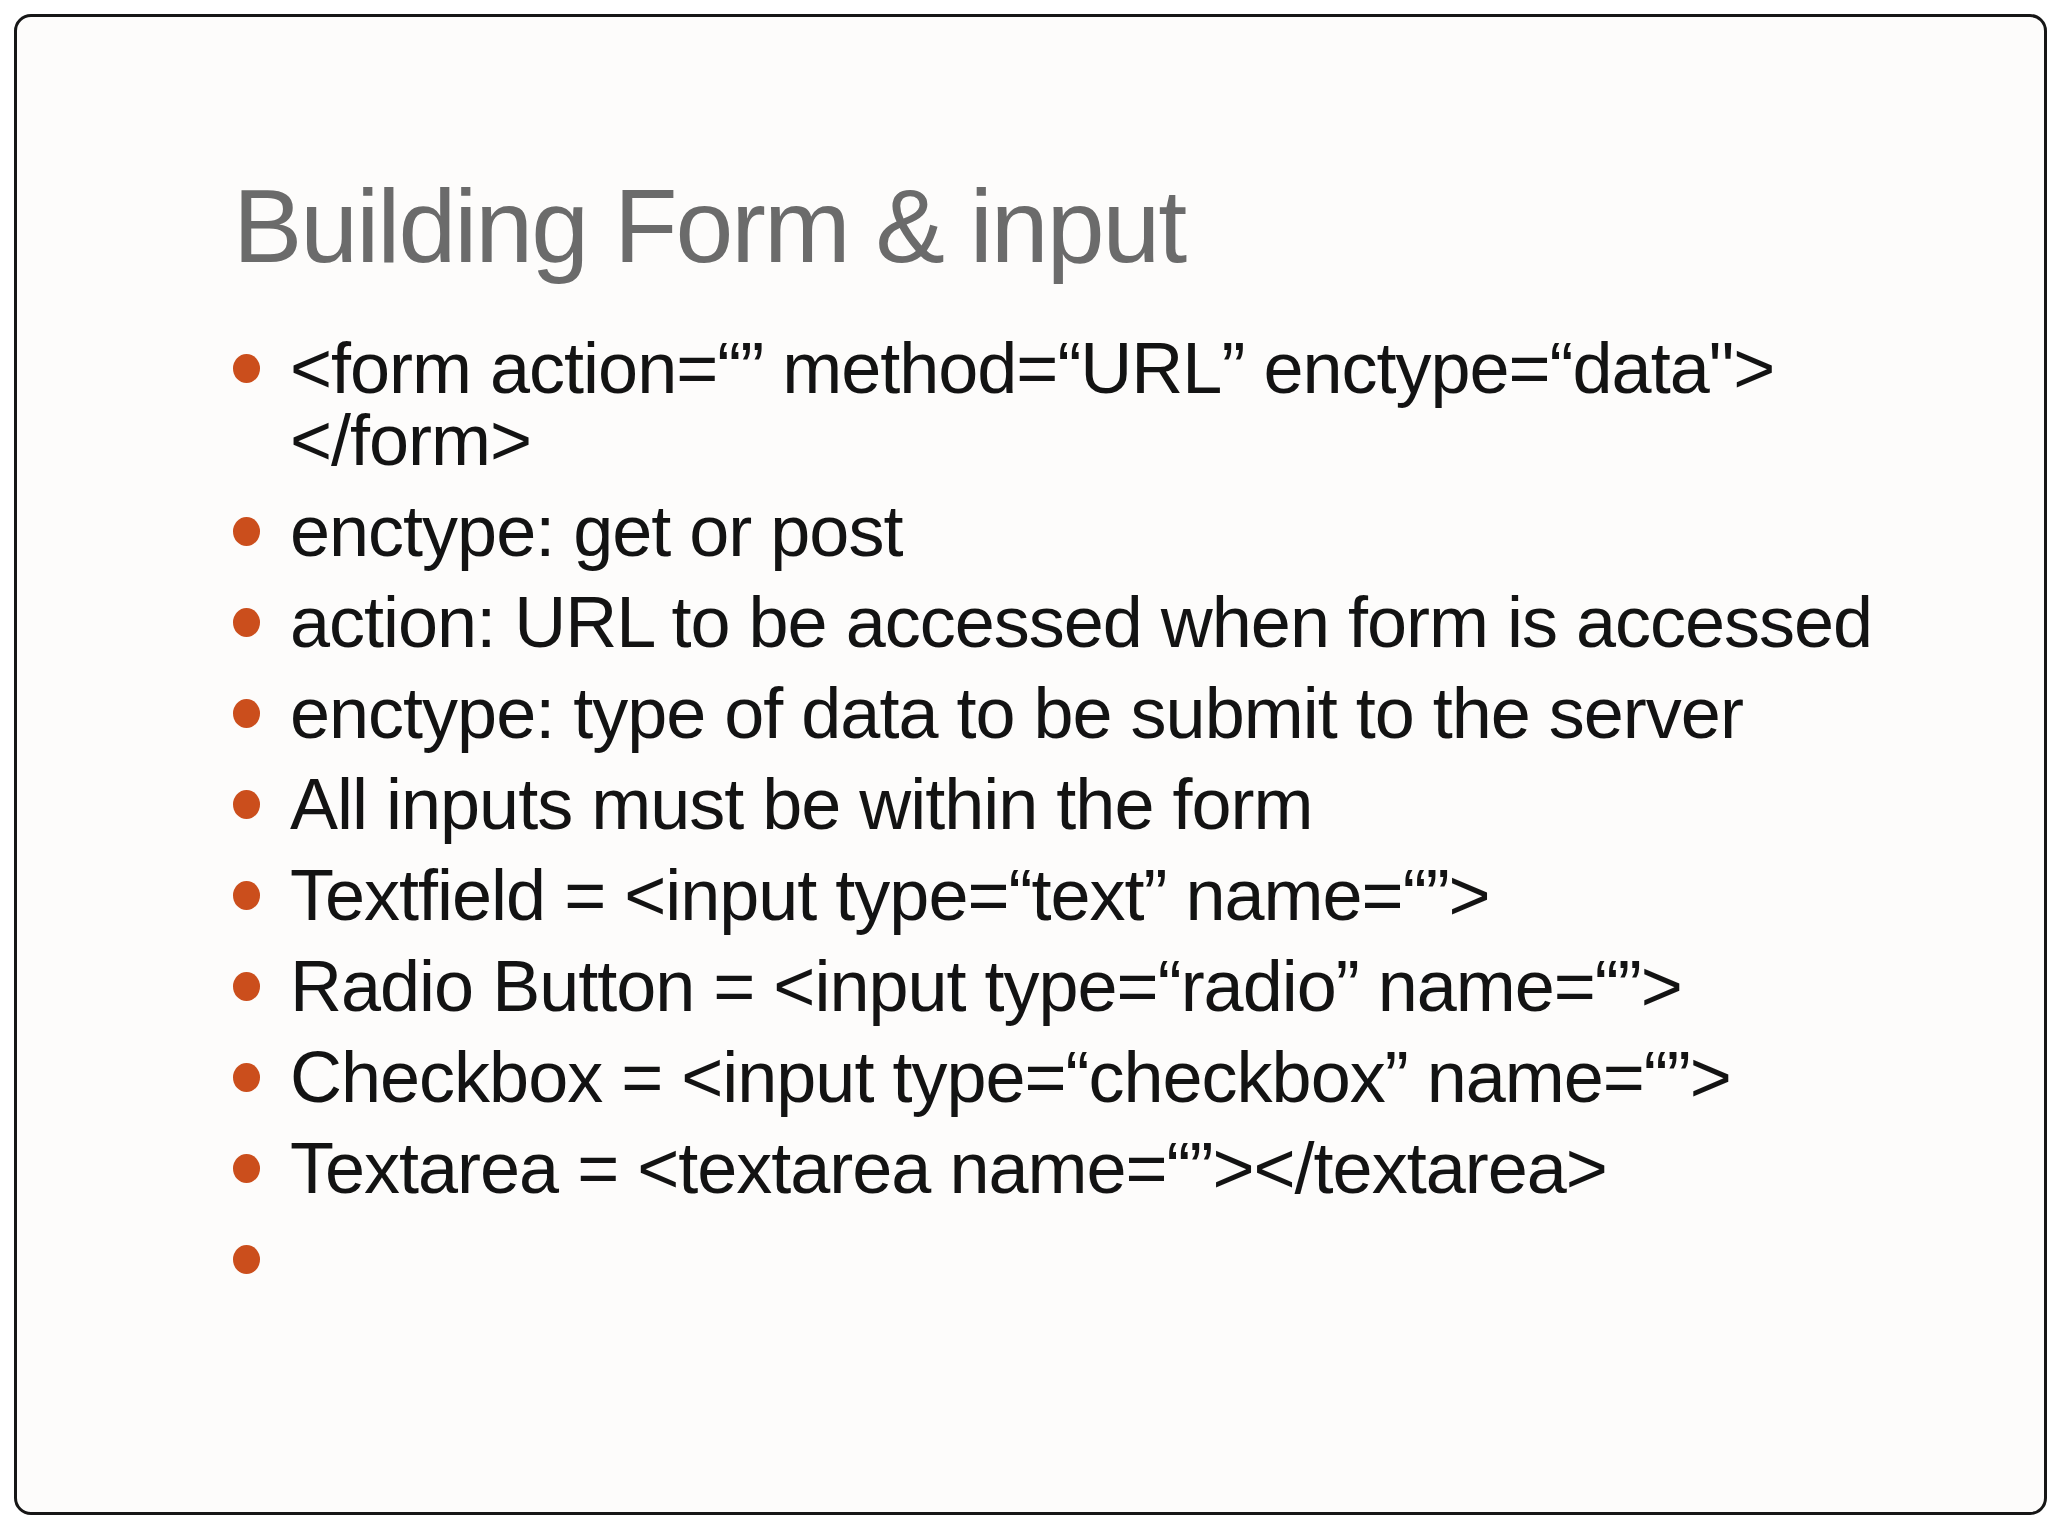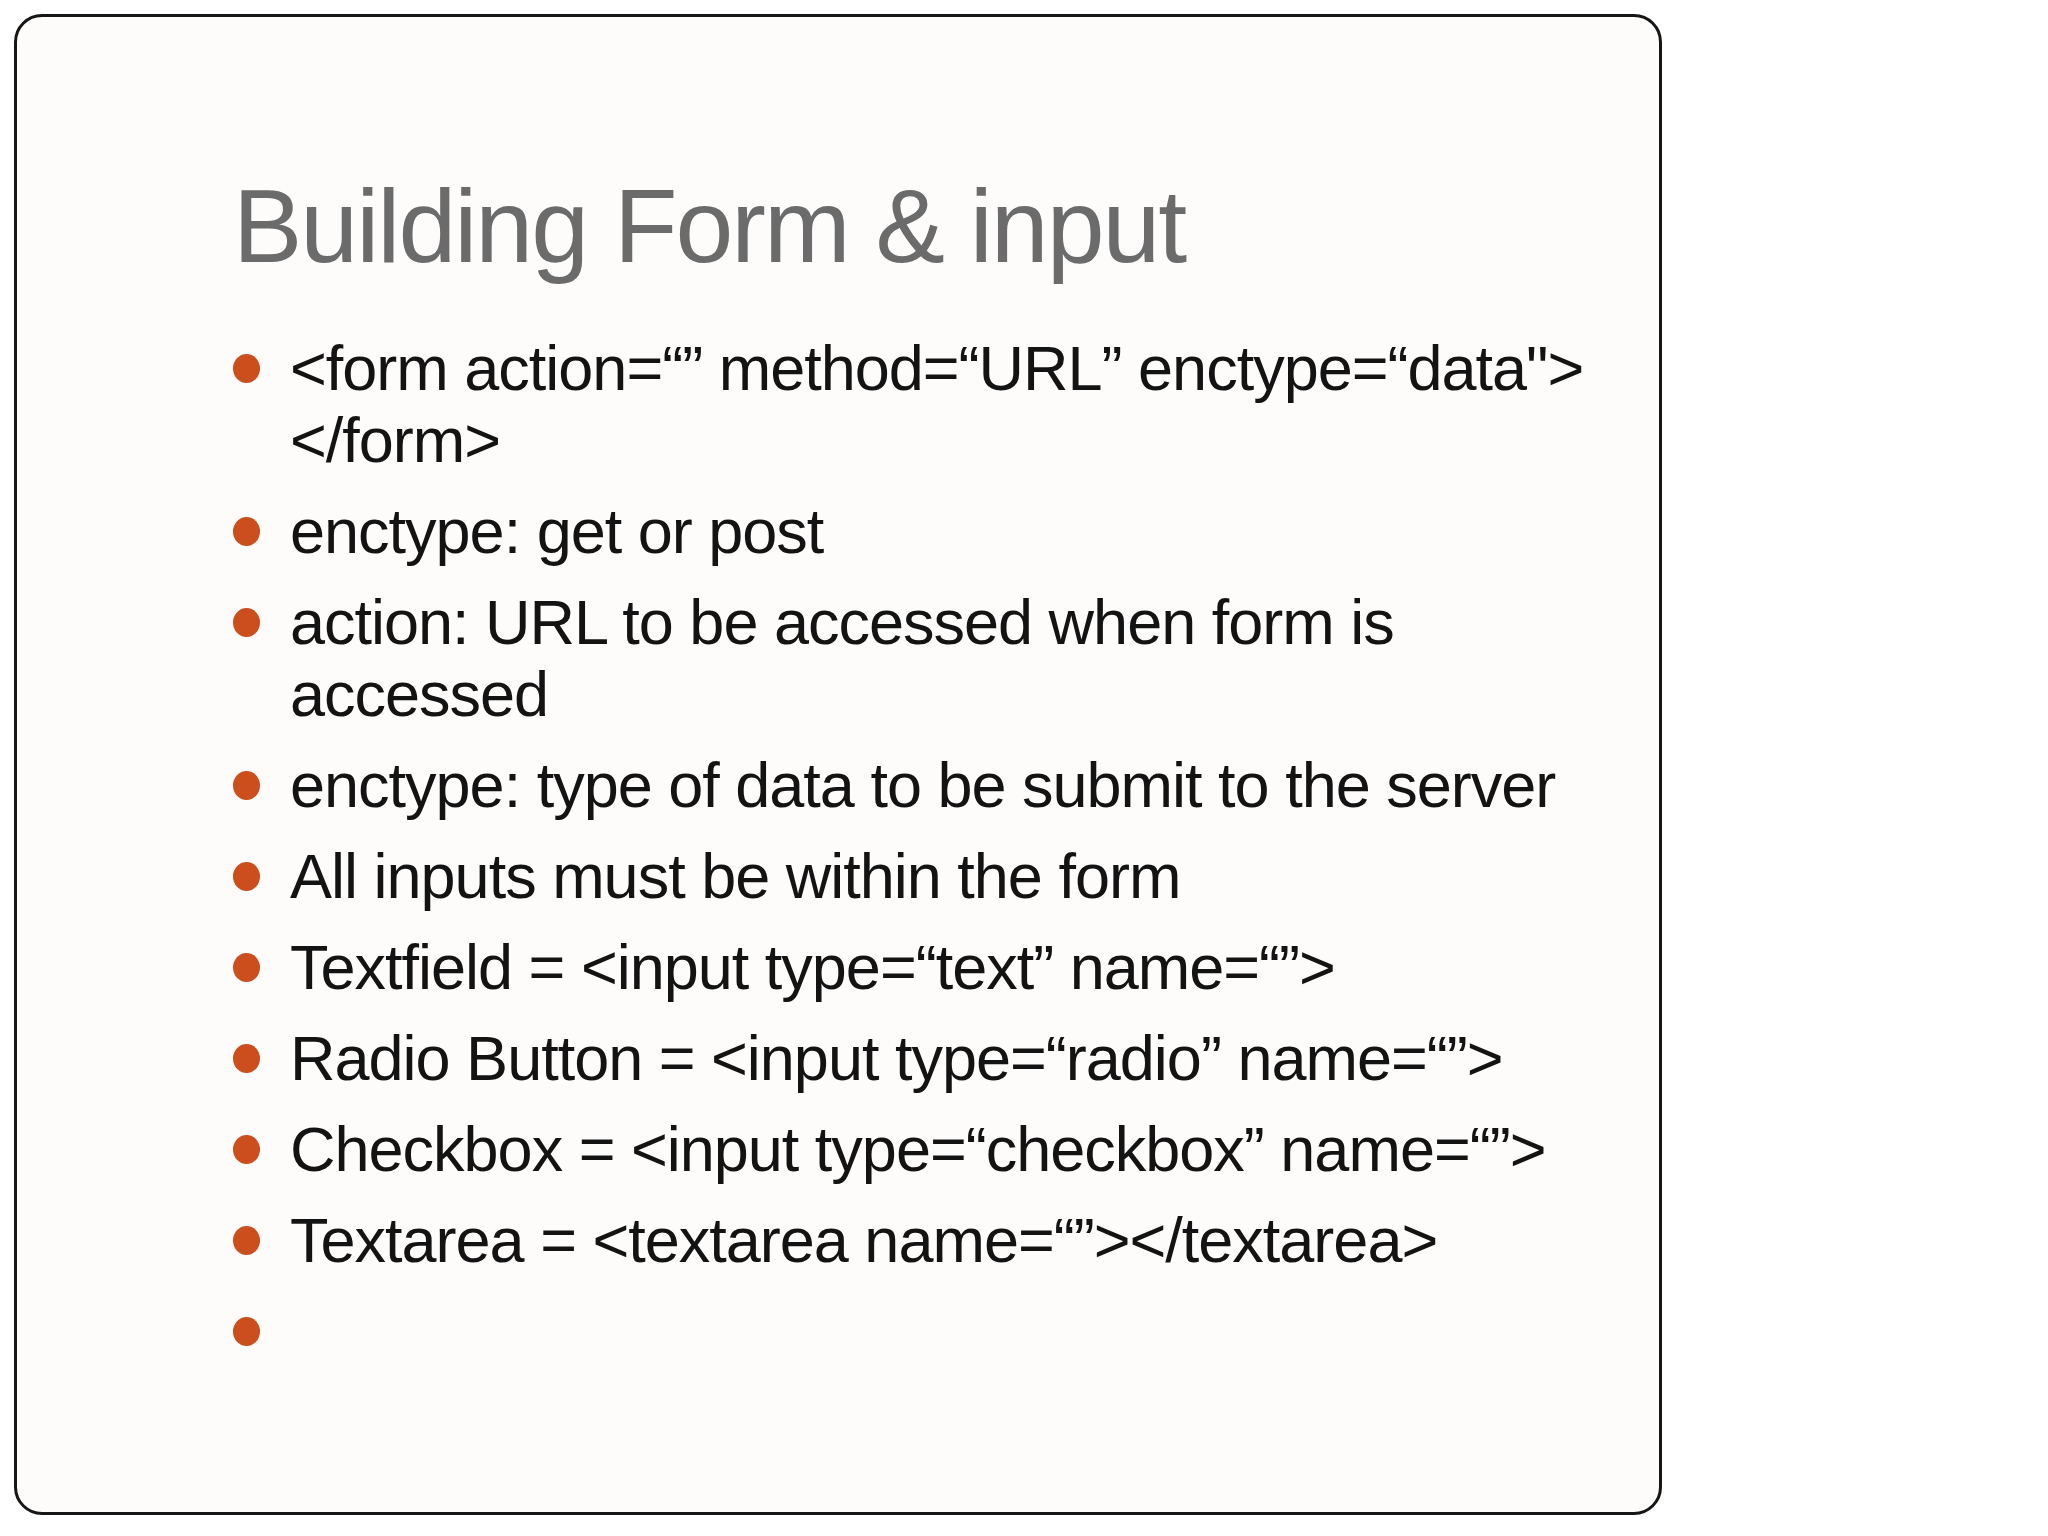--- a/index.html
+++ b/index.html
@@ -19,24 +19,24 @@
     position: relative;
     width: 2048px;
     height: 1536px;
     background: var(--page-background);
     overflow: hidden;
   }
   .frame {
     position: absolute;
     left: 14px;
     top: 14px;
-    width: 1648px;
+    width: 2033px;
     height: 1501px;
     border: 3px solid var(--frame-border);
-    border-radius: 28px;
+    border-radius: 17px;
     background: var(--slide-background);
   }
   .title {
     position: absolute;
     left: 216px;
     top: 150px;
     font-size: 104px;
     line-height: 1.15;
     font-weight: 400;
     letter-spacing: -2px;
@@ -57,21 +57,21 @@
   }
   .dot {
     flex: none;
     width: 27px;
     height: 29px;
     margin: 22px 30px 0 2px;
     border-radius: 50%;
     background: var(--accent-bullet);
   }
   .txt {
-    font-size: 63px;
+    font-size: 72px;
     line-height: 72px;
     letter-spacing: -1px;
     color: var(--body-text);
     white-space: pre-line;
   }
 </style>
 </head>
 <body>
 
 <div class="canvas">

